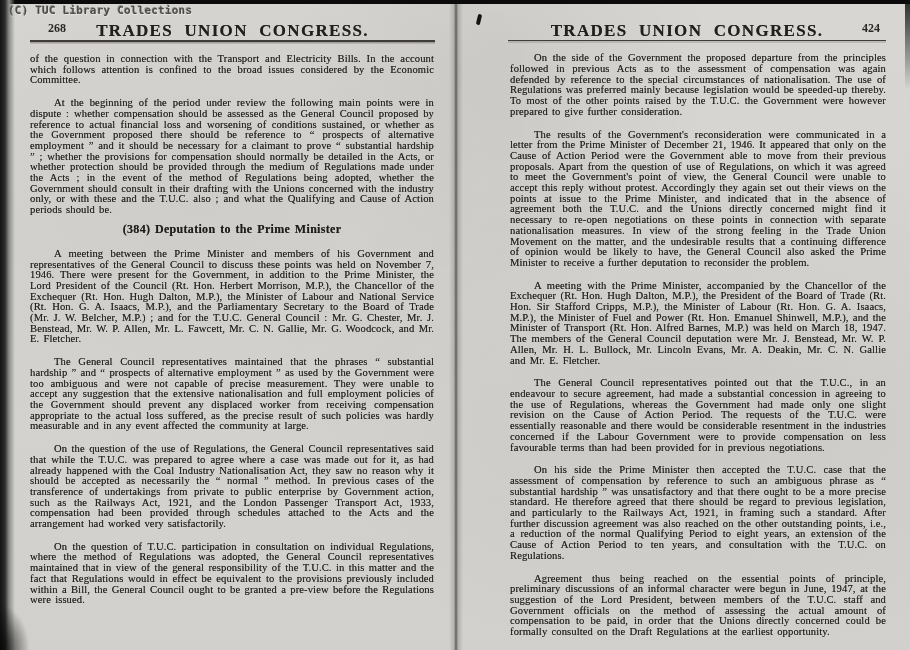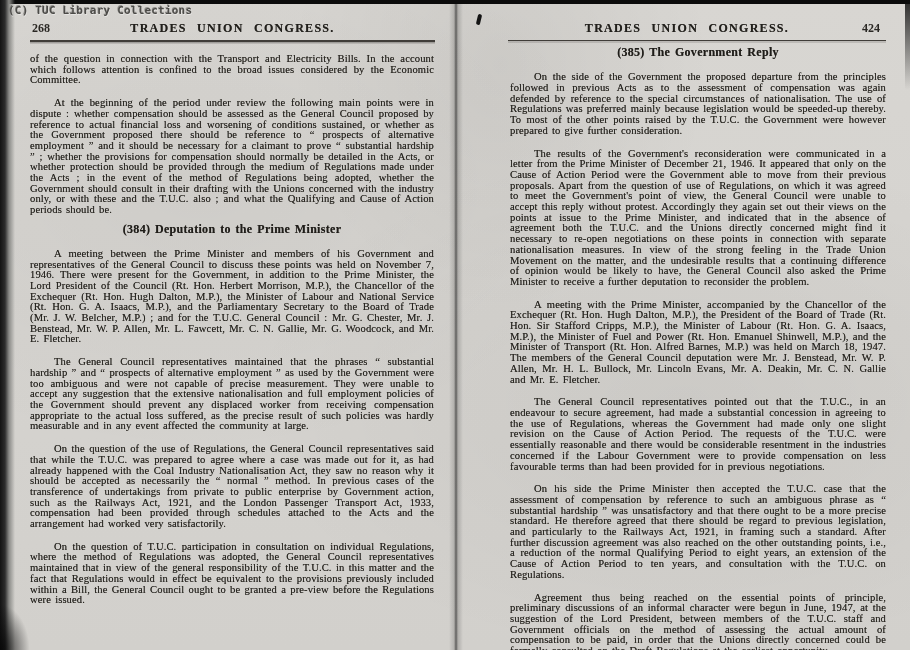--- a/index.html
+++ b/index.html
@@ -35,26 +35,26 @@
     letter-spacing:0.2px;
   }
 
   .page{position:absolute;top:0;height:650px;overflow:hidden;}
   .page.left{left:16px;width:433px;}
   .page.right{left:464px;width:446px;}
 
   .pagehead{position:relative;margin-top:21px;height:15px;}
   .runtitle{
     display:block;text-align:center;
-    font-size:12px;font-weight:bold;color:#22201c;
+    font-size:17px;font-weight:bold;color:#22201c;
     letter-spacing:1.3px;word-spacing:6px;
     text-shadow:0 0 0.4px rgba(34,32,28,0.6);
   }
   .pagenum{position:absolute;top:0;font-size:12px;font-weight:bold;color:#2a2824;}
-  .page.left .pagenum{left:16px;}
+  .page.left .pagenum{left:32px;}
   .page.right .pagenum{right:30px;}
 
   .headrule{margin:4px 14px 0 14px;height:2px;background:#403d39;
     box-shadow:0 1.5px 0 rgba(64,61,57,0.35);}
   .page.right .headrule{height:1.3px;margin:4px 24px 0 44px;}
 
   .pagebody{color:#26241f;}
   .page.left .pagebody{margin:7px 15px 0 14px;}
   .page.right .pagebody{margin:4px 24px 0 46px;}
 
@@ -97,21 +97,20 @@
     </div>
   </div>
 
   <div class="page right">
     <div class="pagehead">
       <span class="runtitle">TRADES UNION CONGRESS.</span>
       <span class="pagenum">424</span>
     </div>
     <div class="headrule"></div>
     <div class="pagebody">
-      <h3 class="first">(385) The Government Reply</h3>
       <p>On the side of the Government the proposed departure from the principles followed in previous Acts as to the assessment of compensation was again defended by reference to the special circumstances of nationalisation.  The use of Regulations was preferred mainly because legislation would be speeded-up thereby.  To most of the other points raised by the T.U.C. the Government were however prepared to give further consideration.</p>
       <p>The results of the Government's reconsideration were communicated in a letter from the Prime Minister of December 21, 1946.  It appeared that only on the Cause of Action Period were the Government able to move from their previous proposals.  Apart from the question of use of Regulations, on which it was agreed to meet the Government's point of view, the General Council were unable to accept this reply without protest.  Accordingly they again set out their views on the points at issue to the Prime Minister, and indicated that in the absence of agreement both the T.U.C. and the Unions directly concerned might find it necessary to re-open negotiations on these points in connection with separate nationalisation measures.  In view of the strong feeling in the Trade Union Movement on the matter, and the undesirable results that a continuing difference of opinion would be likely to have, the General Council also asked the Prime Minister to receive a further deputation to reconsider the problem.</p>
       <p>A meeting with the Prime Minister, accompanied by the Chancellor of the Exchequer (Rt. Hon. Hugh Dalton, M.P.), the President of the Board of Trade (Rt. Hon. Sir Stafford Cripps, M.P.), the Minister of Labour (Rt. Hon. G. A. Isaacs, M.P.), the Minister of Fuel and Power (Rt. Hon. Emanuel Shinwell, M.P.), and the Minister of Transport (Rt. Hon. Alfred Barnes, M.P.) was held on March 18, 1947.  The members of the General Council deputation were Mr. J. Benstead, Mr. W. P. Allen, Mr. H. L. Bullock, Mr. Lincoln Evans, Mr. A. Deakin, Mr. C. N. Gallie and Mr. E. Fletcher.</p>
       <p>The General Council representatives pointed out that the T.U.C., in an endeavour to secure agreement, had made a substantial concession in agreeing to the use of Regulations, whereas the Government had made only one slight revision on the Cause of Action Period.  The requests of the T.U.C. were essentially reasonable and there would be considerable resentment in the industries concerned if the Labour Government were to provide compensation on less favourable terms than had been provided for in previous negotiations.</p>
       <p>On his side the Prime Minister then accepted the T.U.C. case that the assessment of compensation by reference to such an ambiguous phrase as “ substantial hardship ” was unsatisfactory and that there ought to be a more precise standard.  He therefore agreed that there should be regard to previous legislation, and particularly to the Railways Act, 1921, in framing such a standard.  After further discussion agreement was also reached on the other outstanding points, i.e., a reduction of the normal Qualifying Period to eight years, an extension of the Cause of Action Period to ten years, and consultation with the T.U.C. on Regulations.</p>
       <p>Agreement thus being reached on the essential points of principle, preliminary discussions of an informal character were begun in June, 1947, at the suggestion of the Lord President, between members of the T.U.C. staff and Government officials on the method of assessing the actual amount of compensation to be paid, in order that the Unions directly concerned could be formally consulted on the Draft Regulations at the earliest opportunity.</p>
     </div>
   </div>
 
   <div class="gutter"></div>

